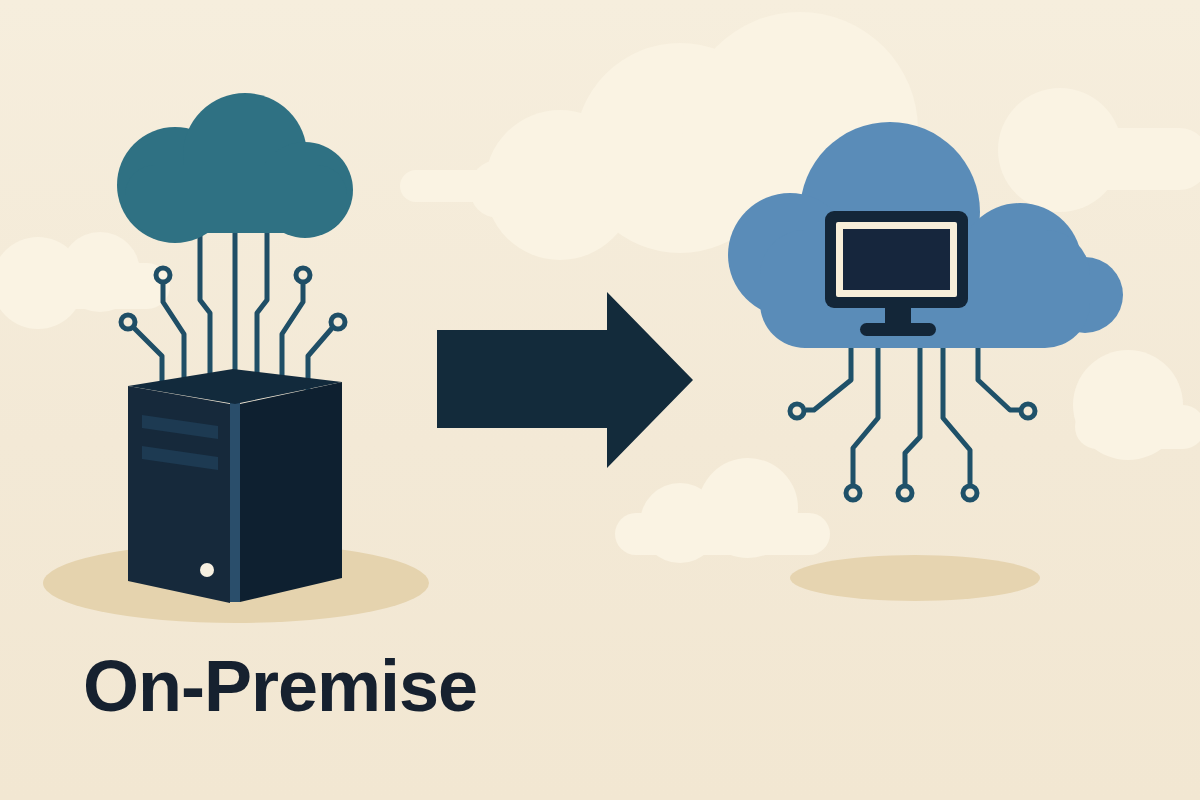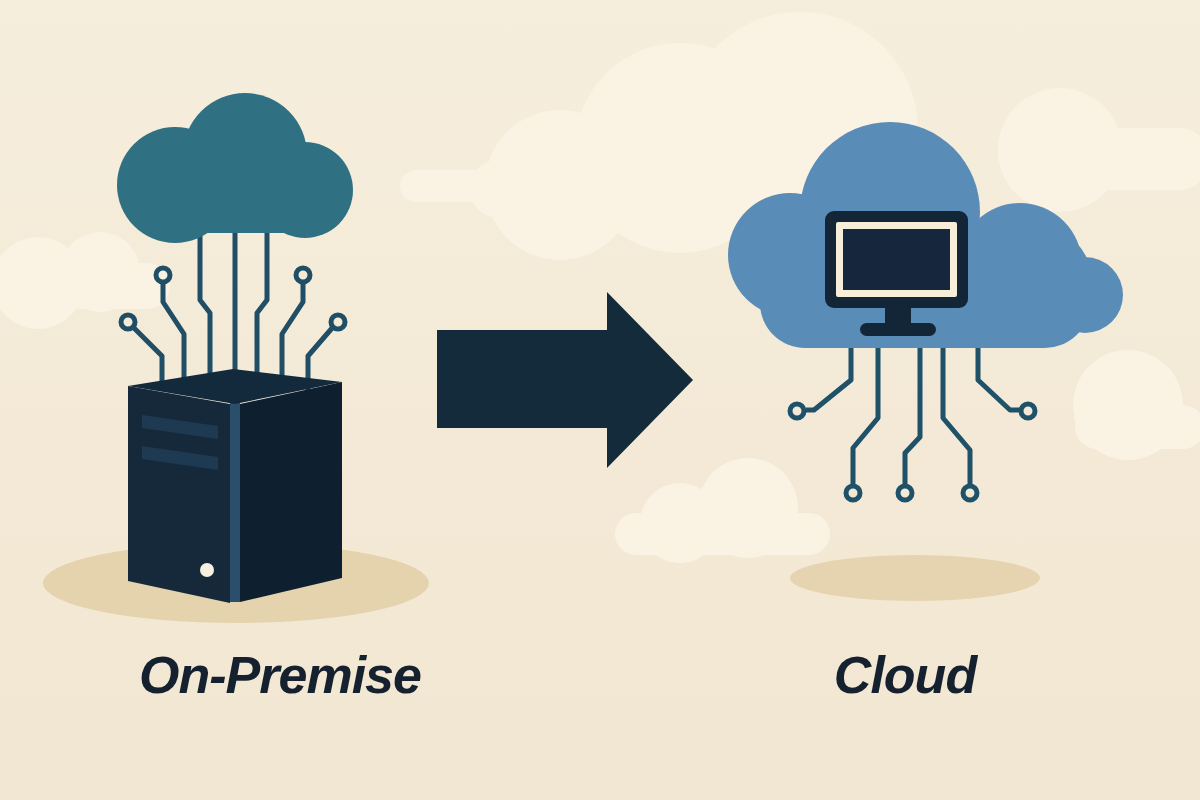--- a/index.html
+++ b/index.html
@@ -23,23 +23,22 @@
   .srv-top{fill:var(--server_top);}
   .srv-edge{fill:var(--server_edge);}
   .srv-slat{fill:var(--server_slat);}
   .srv-led{fill:var(--server_led);}
   .arrow{fill:var(--arrow);}
   .mon-frame{fill:var(--monitor_frame);}
   .mon-border{fill:var(--monitor_border);}
   .mon-screen{fill:var(--monitor_screen);}
   .label{
     position:absolute;transform:translateX(-50%);
-    font-size:52px;font-weight:700;letter-spacing:-1px;white-space:nowrap;
+    font-size:72px;font-weight:700;letter-spacing:-1px;white-space:nowrap;
     color:var(--label_text);
-    font-style:italic;
   }
   .label-left{left:280px;top:645px;}
   .label-right{left:905px;top:645px;}
 </style>
 </head>
 <body>
 
 <div class="stage">
 
   <svg width="1200" height="800" viewBox="0 0 1200 800">
@@ -140,14 +139,13 @@
         <rect class="mon-border" x="836" y="222" width="121" height="75" rx="2"></rect>
         <rect class="mon-screen" x="843" y="229" width="107" height="61"></rect>
         <rect class="mon-frame" x="885" y="305" width="26" height="22"></rect>
         <rect class="mon-frame" x="860" y="323" width="76" height="13" rx="6.5"></rect>
       </g>
     </g>
   </svg>
 
   <div class="label label-left">On-Premise</div>
 
-  <div class="label label-right">Cloud</div>
 </div>
 
 </body></html>

